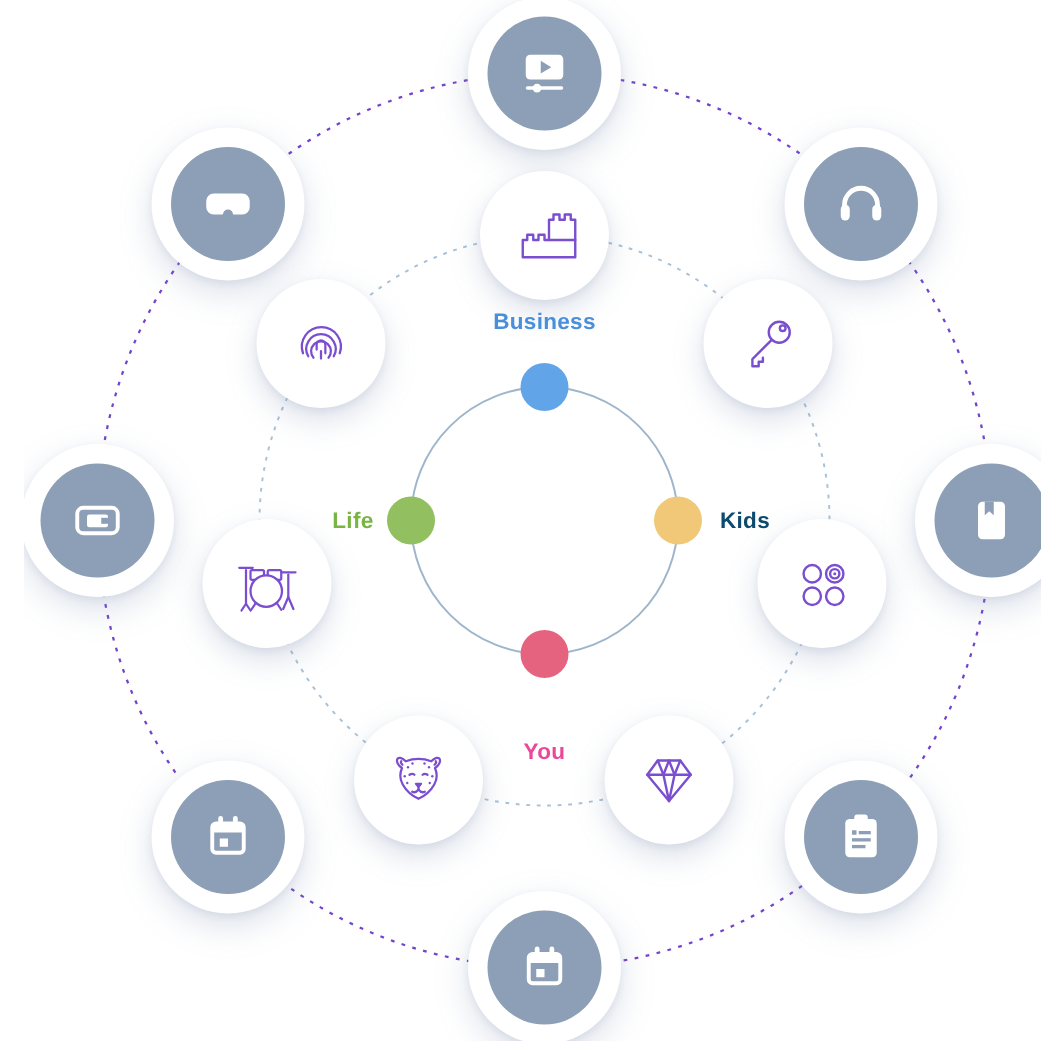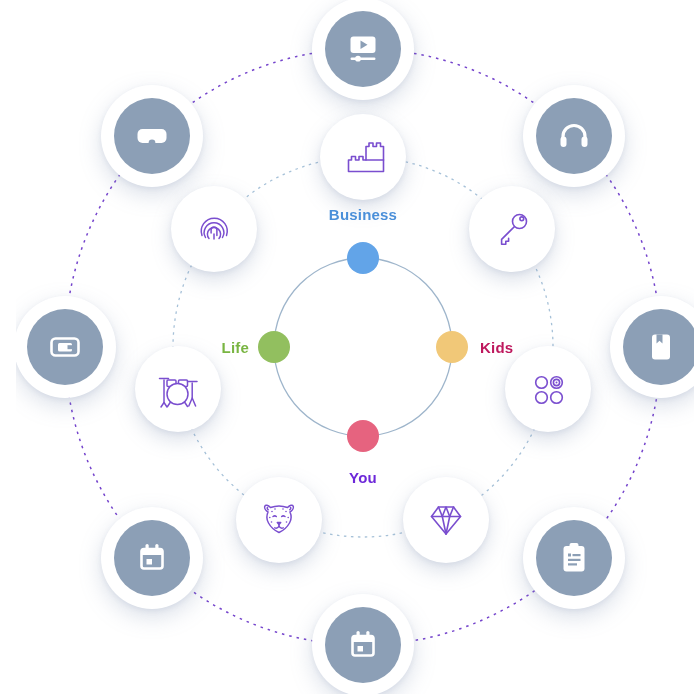--- a/index.html
+++ b/index.html
@@ -215,22 +215,22 @@
         <path d="M21.1 28 V24.8 a2.9 2.9 0 0 1 5.8 0 V30.5"></path>
         <path d="M24 34 V29"></path>
       </g>
     </svg>
   </div>
 
   <div class="q-dot" style="left: 331px; top: 242px; background-color: rgb(98, 164, 232);"></div>
   <div class="q-label" style="left: 297px; top: 206px; width: 100px; text-align: center; color: rgb(74, 143, 217);">Business</div>
 
   <div class="q-dot" style="left: 420px; top: 331px; background-color: rgb(241, 200, 120);"></div>
-  <div class="q-label" style="left: 464px; top: 339px; color: #be185d;">Kids</div>
+  <div class="q-label" style="left: 464px; top: 339px; color: #0c4a6e;">Kids</div>
 
   <div class="q-dot" style="left: 331px; top: 420px; background-color: rgb(230, 99, 127);"></div>
-  <div class="q-label" style="left: 297px; top: 469px; width: 100px; text-align: center; color: #6d28d9;">You</div>
+  <div class="q-label" style="left: 297px; top: 493px; width: 100px; text-align: center; color: #ec4899;">You</div>
 
   <div class="q-dot" style="left: 242px; top: 331px; background-color: rgb(146, 191, 95);"></div>
   <div class="q-label" style="left: 133px; top: 339px; width: 100px; text-align: right; color: rgb(121, 181, 66);">Life</div>
 
 
 </div>
 
 </body></html>

